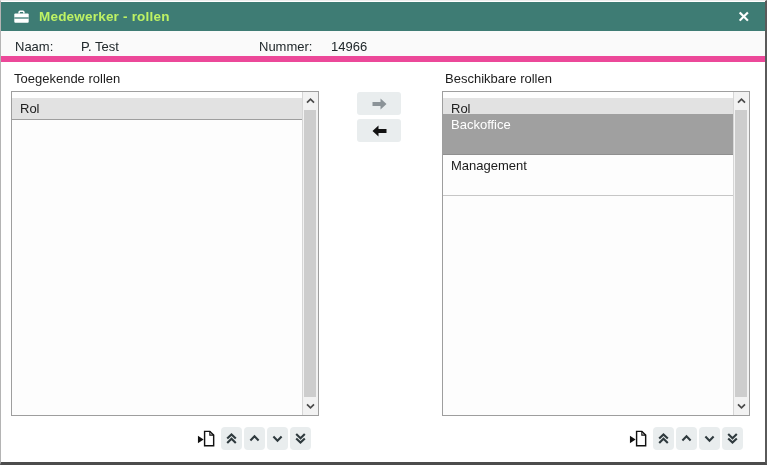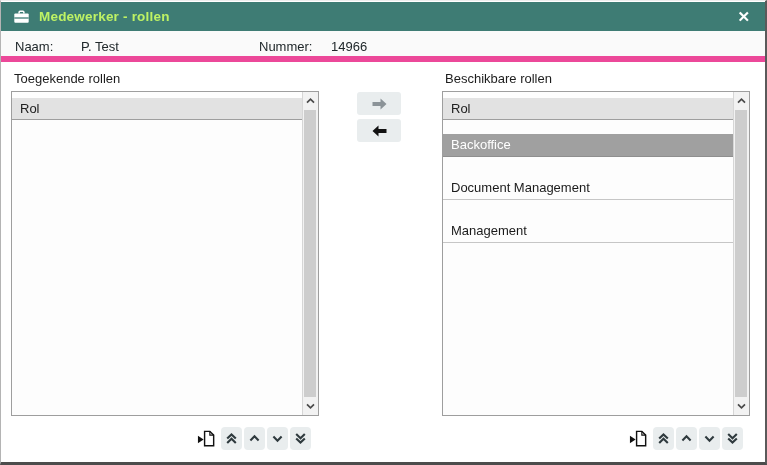--- a/index.html
+++ b/index.html
@@ -58,24 +58,24 @@
   }
   .listbox.left  { left: 10px; }
   .listbox.right { left: 441px; }
   .list-header {
     position: absolute; left: 0; right: 16px; top: 0; height: 22px;
     background: #e2e2e2; border-bottom: 1px solid #9e9e9e;
     font-size: 13px; line-height: 21px; padding-left: 8px; color: #202020; margin-top: 6px;
   }
   .list-body { position: absolute; left: 0; right: 16px; top: 22px; bottom: 0; }
   .row {
-    height: 23px; line-height: 22px; font-size: 13px; padding-left: 8px;
+    height: 41px; line-height: 22px; font-size: 13px; padding-left: 8px;
     background: #fdfdfd; color: #1b1b1b;
     border-bottom: 1px solid #c6c6c6;
-    white-space: nowrap; overflow: hidden; cursor: default; margin-top: 20px;
+    white-space: nowrap; overflow: hidden; cursor: default;
   }
   .row.selected { background: #a0a0a0; color: #ffffff; border-bottom-color: #8f8f8f; }
   
   .scrollbar {
     position: absolute; top: 0; right: 0; bottom: 0; width: 16px;
     background: #f2f2f2; border-left: 1px solid #d6d6d6;
   }
   .sb-btn {
     position: absolute; left: 0; width: 15px; height: 18px;
     background: #f2f2f2; border: none; display: flex;
@@ -175,21 +175,20 @@
       <svg width="17" height="14" viewBox="0 0 16 14">
           <polygon points="15,5 7,5 7,1.5 1,7 7,12.5 7,9 15,9" fill="#121212"></polygon>
         </svg>
     </span>
   </button>
 
   <div class="listbox right">
     <div class="list-header">Rol</div>
     <div class="list-body">
       <div class="row selected">Backoffice</div>
-      <div class="row">Document Management</div>
       <div class="row">Management</div>
     </div>
     <div class="scrollbar">
       <button class="sb-btn up">
         <svg width="11" height="10" viewBox="0 0 11 10">
             <path d="M2 6.7 L5.5 3.2 L9 6.7" fill="none" stroke="#4a4a4a" stroke-width="1.7"></path>
           </svg>
       </button>
       <div class="sb-thumb"></div>
       <button class="sb-btn down">

